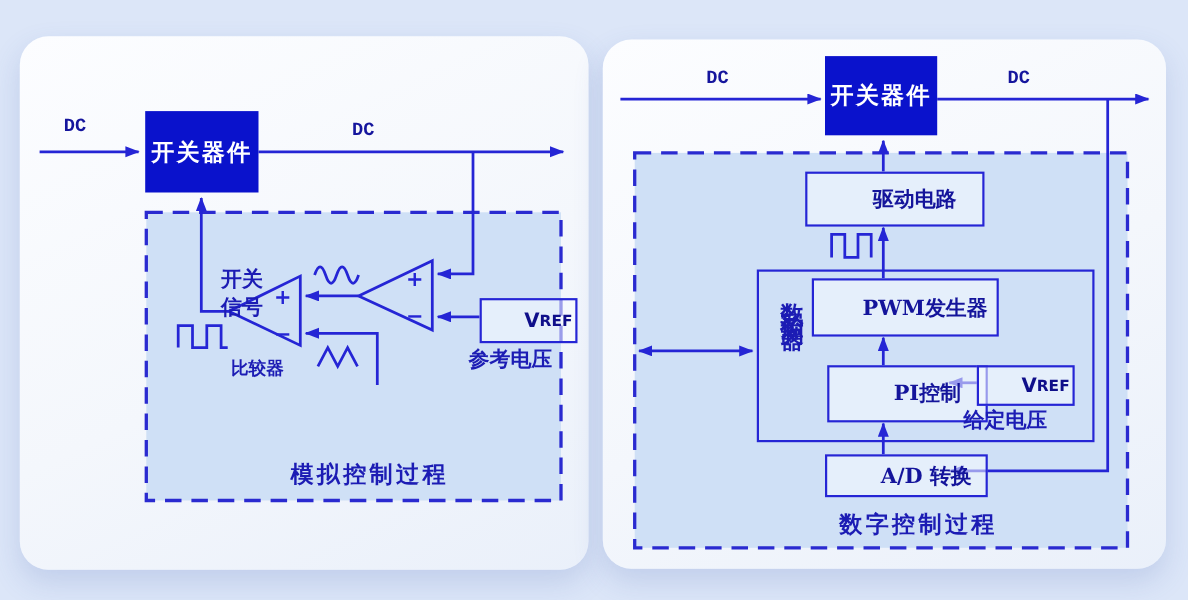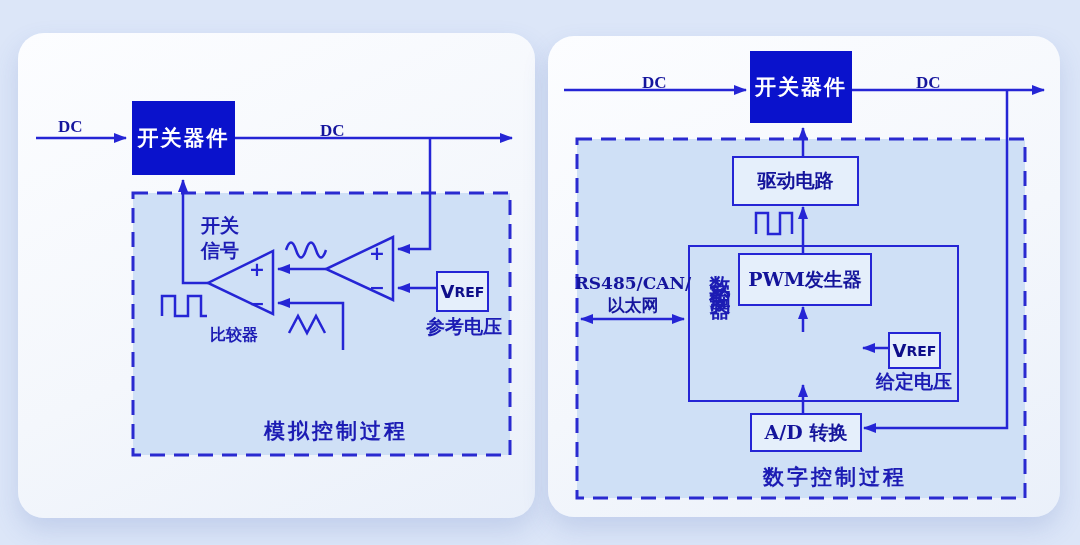--- a/index.html
+++ b/index.html
@@ -11,29 +11,29 @@
         box-shadow:0 12px 26px rgba(70,100,180,.18);}
   .card-analog{left:18px;top:33px;width:517px;height:485px;}
   .card-digital{left:548px;top:36px;width:512px;height:481px;}
   .card svg{position:absolute;left:0;top:0;z-index:1;}
   .blue-box{position:absolute;z-index:2;background:#0a12cc;color:#ffffff;
         display:flex;align-items:center;justify-content:center;
         font-size:21px;font-weight:bold;letter-spacing:2px;text-align:right;}
   .outline-box{position:absolute;z-index:2;border:2.5px solid #2525d5;
         background:rgba(248,251,255,.55);color:#14149b;
         display:flex;flex-direction:column;align-items:center;justify-content:center;
-        text-align:left;font-weight:bold;}
+        text-align:left;font-weight:bold;padding-left:36px;}
   .transparent{background:transparent;}
   .lbl{position:absolute;z-index:2;color:#1c1cb4;font-weight:bold;white-space:nowrap;}
   .serif{font-family:"DejaVu Serif",serif;}
-  .dc{font-size:17px;color:#15159d;font-family:Liberation Serif, serif;margin-top:11px;}
+  .dc{font-size:17px;color:#15159d;font-family:Liberation Mono, monospace;}
   .caption{position:absolute;z-index:2;transform:translateX(-50%);
         font-size:21px;font-weight:bold;color:#1c1cb4;letter-spacing:3px;}
   .center-x{transform:translateX(-50%);}
-  .two-line{font-size:19px;line-height:1.32;}
+  .two-line{font-size:19px;line-height:1.32;margin-top:29px;}
   .vref-main{font-size:18px;font-weight:bold;color:#0f0f8a;}
   .vref-sub{font-size:14px;font-weight:bold;color:#0f0f8a;vertical-align:-2px;}
   .vert-label{position:absolute;z-index:2;writing-mode:vertical-rl;text-orientation:upright;
         font-size:21px;font-weight:bold;color:#1c1cb4;letter-spacing:6px;}
   .bus-lbl{font-size:17px;line-height:1.3;text-align:center;color:#15159d;
         font-family:"DejaVu Serif",serif;}
 </style>
 </head>
 <body>
 
@@ -116,29 +116,26 @@
     <div class="lbl dc" style="left:94px;top:26px;">DC</div>
     <div class="blue-box" style="left:202px;top:15px;width:102px;height:72px;">开关器件</div>
     <div class="lbl dc" style="left:368px;top:26px;">DC</div>
 
     <div class="outline-box" style="left:184px;top:120px;width:123px;height:46px;font-size:19px;">驱动电路</div>
 
     <div class="outline-box transparent" style="left:140px;top:209px;width:267px;height:153px;"></div>
     <div class="vert-label" style="left:158px;top:222px;height:142px;">数字控制器</div>
 
     <div class="outline-box serif" style="left:190px;top:217px;width:130px;height:49px;font-size:19px;">PWM发生器</div>
+    <div class="outline-box serif" style="left:204px;top:296px;width:106px;height:48px;font-size:19px;">PI控制</div>
 
     <div class="outline-box" style="left:340px;top:296px;width:49px;height:33px;flex-direction:row;">
       <span class="vref-main">V</span>
         <span class="vref-sub">REF</span>
     </div>
     <div class="lbl center-x" style="left:366px;top:333px;font-size:19px;">给定电压</div>
 
     <div class="outline-box serif" style="left:202px;top:377px;width:108px;height:35px;font-size:19px;">A/D 转换</div>
 
-    <div class="lbl bus-lbl center-x" style="left:85px;top:236px;">
-      <div>RS485/CAN/</div>
-      <div>以太网</div>
-    </div>
 
     <div class="caption" style="left:287px;top:427px;">数字控制过程</div>
   </section>
 </div>
 
 </body></html>

